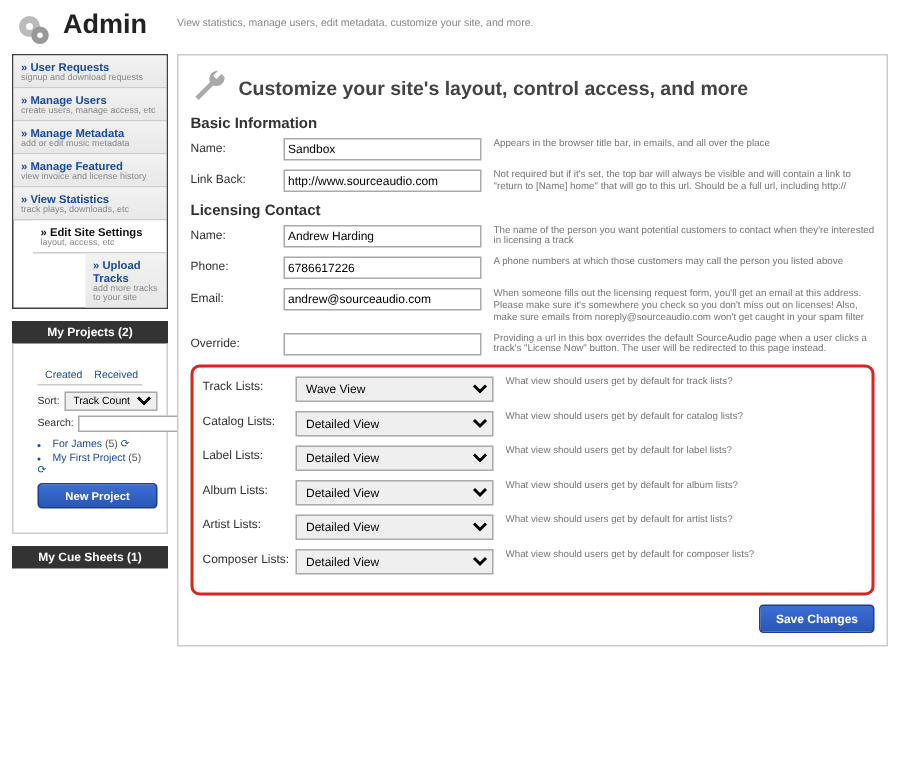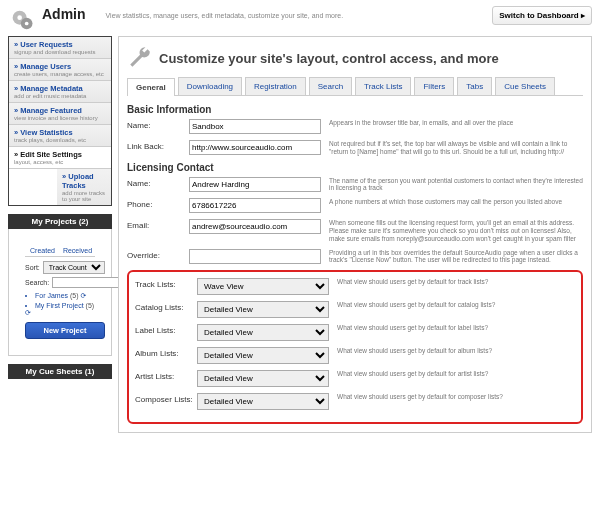--- a/index.html
+++ b/index.html
@@ -1,29 +1,29 @@
 <!DOCTYPE html>
 <html><head>
 <meta charset="utf-8">
 <style>
 * { box-sizing: border-box; margin: 0; padding: 0; }
 body { font-family: Arial, Helvetica, sans-serif; font-size: 9px; background: #fff; color: #333; width: 600px; }
 a { text-decoration: none; }
 
 .top { display: flex; align-items: flex-start; padding: 6px 8px 2px 8px; }
 .gear-lg { width: 28px; height: 28px; margin-right: 6px; }
-.top h1 { font-size: 14px; font-weight: bold; color: #222; margin-right: 20px; }
+.top h1 { font-size: 18px; font-weight: bold; color: #222; margin-right: 20px; }
 .top .tagline { font-size: 7px; color: #888; margin-top: 6px; flex: 1; }
 .dash-btn { font-size: 8px; border: 1px solid #ccc; border-radius: 3px; padding: 4px 6px; background: linear-gradient(#fff,#eee); font-weight: bold; }
 
 .wrap { display: flex; padding: 0 8px 8px 8px; gap: 6px; }
 .side { width: 104px; }
 .navbox { border: 1px solid #404040; }
 .navbox .ni { display: block; padding: 3px 5px; background: linear-gradient(#f2f2f2,#e8e8e8); border-bottom: 1px solid #ccc; font-size: 7.5px; color: #1a4aa0; font-weight: bold; }
-.navbox .ni.active { background: #fff; color: #111; }
+.navbox .ni.active { background: #fff; color: #111; margin-left: 13px; }
 .navbox .ni:last-child { border-bottom: none; margin-left: 48px; }
 .navbox .ni .sub { display: block; font-weight: normal; font-size: 6px; color: #888; }
 
 .panel-title { background: #333; color: #fff; font-size: 8px; font-weight: bold; padding: 3px 5px; text-align: center; margin-top: 8px; }
 .panel-body { border: 1px solid #ccc; border-top: none; padding: 16px; font-size: 7px; }
 .tab2 { display: flex; border-bottom: 1px solid #ccc; margin-bottom: 4px; }
 .tab2 span { flex: 1; text-align: center; padding: 2px; font-size: 7px; color: #1a4aa0; cursor: pointer; }
 .row2 { display: flex; gap: 3px; margin-bottom: 3px; align-items: center; }
 .row2 select, .row2 input { flex: 1; font-size: 7px; border: 1px solid #aaa; padding: 1px; }
 .plist { margin: 3px 0; }
@@ -57,21 +57,20 @@
 
 <div class="top">
   <svg class="gear-lg" viewBox="0 0 24 24">
       <circle cx="10" cy="10" r="6" fill="#bbb"></circle>
       <circle cx="16" cy="15" r="5" fill="#999"></circle>
       <circle cx="10" cy="10" r="2" fill="#fff"></circle>
       <circle cx="16" cy="15" r="1.6" fill="#fff"></circle>
     </svg>
   <h1>Admin</h1>
   <div class="tagline">View statistics, manage users, edit metadata, customize your site, and more.</div>
-  <button class="dash-btn">Switch to Dashboard ▸</button>
 </div>
 
 <div class="wrap">
   <div class="side">
     <div class="navbox">
       <a class="ni"><span>» User Requests</span><span class="sub">signup and download requests</span></a>
       <a class="ni"><span>» Manage Users</span><span class="sub">create users, manage access, etc</span></a>
       <a class="ni"><span>» Manage Metadata</span><span class="sub">add or edit music metadata</span></a>
       <a class="ni"><span>» Manage Featured</span><span class="sub">view invoice and license history</span></a>
       <a class="ni"><span>» View Statistics</span><span class="sub">track plays, downloads, etc</span></a>
@@ -108,30 +107,20 @@
   </div>
 
   <div class="main">
     <div class="mh">
       <svg class="wrench" viewBox="0 0 24 24">
           <path d="M21 6a5 5 0 0 1-7 5L5 20l-2-2 9-9a5 5 0 0 1 5-7l-3 3 2 2 3-3z" fill="#aaa"></path>
         </svg>
       <h2>Customize your site's layout, control access, and more</h2>
     </div>
 
-    <div class="tabs">
-      <span class="t active">General</span>
-      <span class="t">Downloading</span>
-      <span class="t">Registration</span>
-      <span class="t">Search</span>
-      <span class="t">Track Lists</span>
-      <span class="t">Filters</span>
-      <span class="t">Tabs</span>
-      <span class="t">Cue Sheets</span>
-    </div>
 
     <h3 class="sec">Basic Information</h3>
     <div class="frow">
         <div class="lbl">Name:</div>
         <div class="inp"><input value="Sandbox" style=""></div>
         <div class="help">Appears in the browser title bar, in emails, and all over the place</div>
       </div>
     <div class="frow">
         <div class="lbl">Link Back:</div>
         <div class="inp"><input value="http://www.sourceaudio.com" style=""></div>
@@ -186,15 +175,16 @@
           <div class="inp"><select><option>Detailed View</option></select></div>
           <div class="help">What view should users get by default for artist lists?</div>
         </div>
       <div class="frow">
           <div class="lbl">Composer Lists:</div>
           <div class="inp"><select><option>Detailed View</option></select></div>
           <div class="help">What view should users get by default for composer lists?</div>
         </div>
     </div>
 
+    <a class="save">Save Changes</a>
     <div class="clr"></div>
   </div>
 </div>
 
 </body></html>

